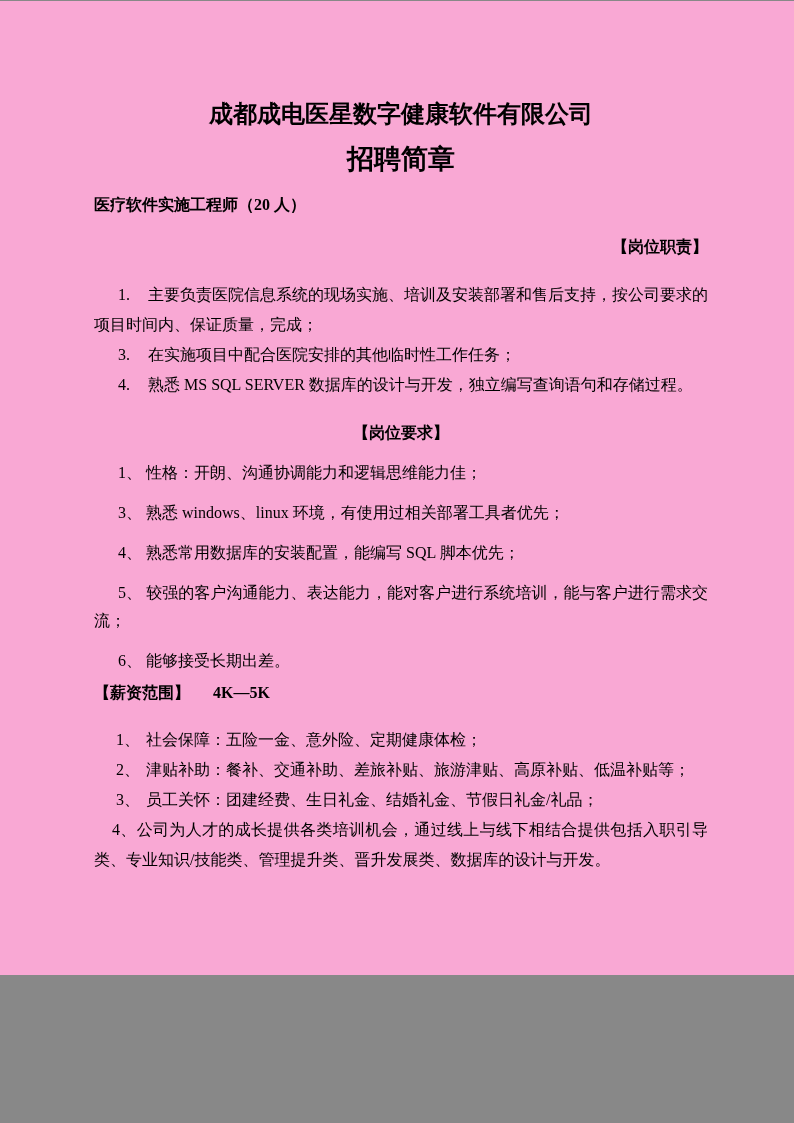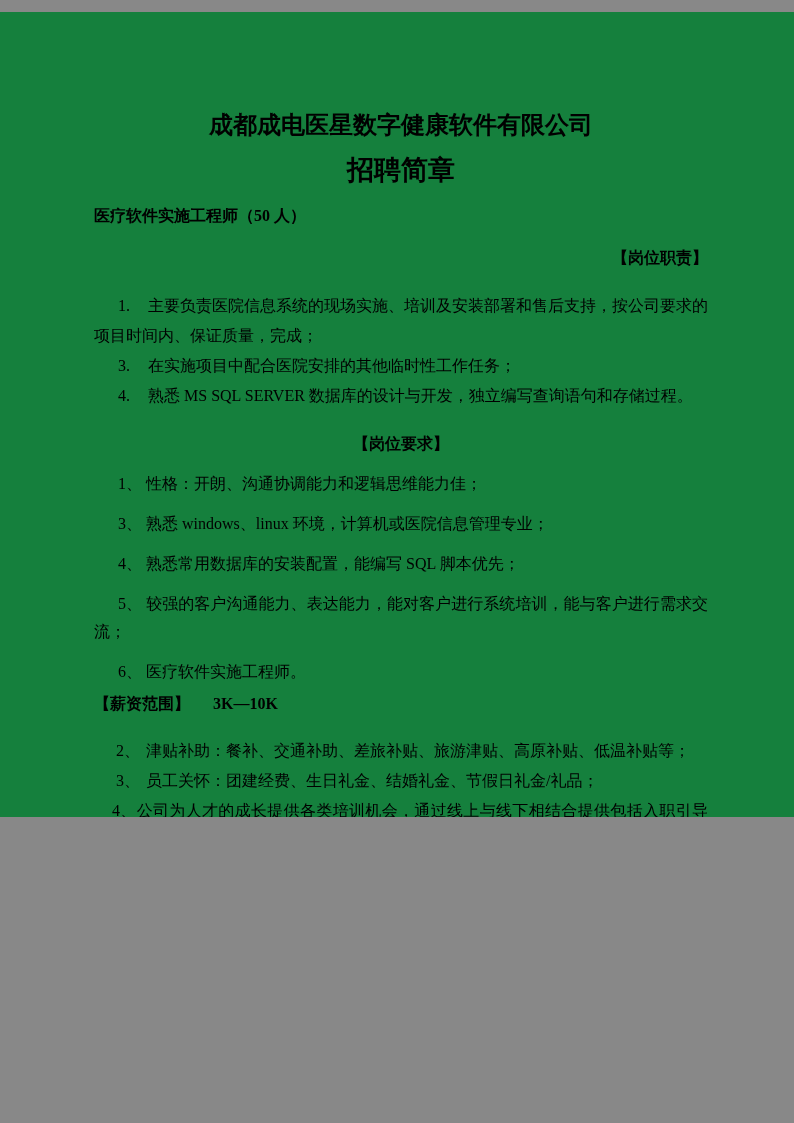--- a/index.html
+++ b/index.html
@@ -3,23 +3,23 @@
 <meta charset="utf-8">
 <style>
   * { margin: 0; padding: 0; box-sizing: border-box; }
   html, body { background: #888; }
   body {
     font-family: "Liberation Serif", "DejaVu Serif", serif;
     color: #000;
   }
   .page {
     width: 794px;
-    height: 805px;
-    margin: 12px auto;
-    background: #15803d;
+    height: 974px;
+    margin: 1px auto;
+    background: #f9a8d4;
     padding: 98px 86px 0 94px;
     overflow: hidden;
   }
   .doc-title {
     font-size: 24px;
     line-height: 30px;
     font-weight: bold;
     text-align: center;
   }
   .doc-subtitle {
@@ -84,39 +84,40 @@
   .salary-value { margin-left: 23px; }
 </style>
 </head>
 <body>
 
 <div class="page">
 
   <h1 class="doc-title">成都成电医星数字健康软件有限公司</h1>
   <h2 class="doc-subtitle">招聘简章</h2>
 
-  <p class="position">医疗软件实施工程师（50 人）</p>
+  <p class="position">医疗软件实施工程师（20 人）</p>
 
   <p class="sec sec-duties">【岗位职责】</p>
   <div class="duties-list">
     <p class="item duty-item"><span class="num">1.</span><span>主要负责医院信息系统的现场实施、培训及安装部署和售后支持，按公司要求的项目时间内、保证质量，完成；</span></p>
     <p class="item duty-item"><span class="num">3.</span><span>在实施项目中配合医院安排的其他临时性工作任务；</span></p>
     <p class="item duty-item"><span class="num">4.</span><span>熟悉 MS SQL SERVER 数据库的设计与开发，独立编写查询语句和存储过程。</span></p>
   </div>
 
   <p class="sec sec-req">【岗位要求】</p>
   <div class="req-list">
     <p class="item req-item"><span class="num">1、</span><span>性格：开朗、沟通协调能力和逻辑思维能力佳；</span></p>
-    <p class="item req-item"><span class="num">3、</span><span>熟悉 windows、linux 环境，计算机或医院信息管理专业；</span></p>
+    <p class="item req-item"><span class="num">3、</span><span>熟悉 windows、linux 环境，有使用过相关部署工具者优先；</span></p>
     <p class="item req-item"><span class="num">4、</span><span>熟悉常用数据库的安装配置，能编写 SQL 脚本优先；</span></p>
     <p class="item req-item"><span class="num">5、</span><span>较强的客户沟通能力、表达能力，能对客户进行系统培训，能与客户进行需求交流；</span></p>
-    <p class="item req-item"><span class="num">6、</span><span>医疗软件实施工程师。</span></p>
+    <p class="item req-item"><span class="num">6、</span><span>能够接受长期出差。</span></p>
   </div>
 
-  <p class="salary-line"><span>【薪资范围】</span><span class="salary-value">3K—10K</span></p>
+  <p class="salary-line"><span>【薪资范围】</span><span class="salary-value">4K—5K</span></p>
 
   <div class="welfare-list">
+    <p class="item welfare-item"><span class="num">1、</span><span>社会保障：五险一金、意外险、定期健康体检；</span></p>
     <p class="item welfare-item"><span class="num">2、</span><span>津贴补助：餐补、交通补助、差旅补贴、旅游津贴、高原补贴、低温补贴等；</span></p>
     <p class="item welfare-item"><span class="num">3、</span><span>员工关怀：团建经费、生日礼金、结婚礼金、节假日礼金/礼品；</span></p>
     <p class="item welfare-item welfare-item-4"><span class="num">4、</span><span>公司为人才的成长提供各类培训机会，通过线上与线下相结合提供包括入职引导类、专业知识/技能类、管理提升类、晋升发展类、数据库的设计与开发。</span></p>
   </div>
 
 </div>
 
 </body></html>

